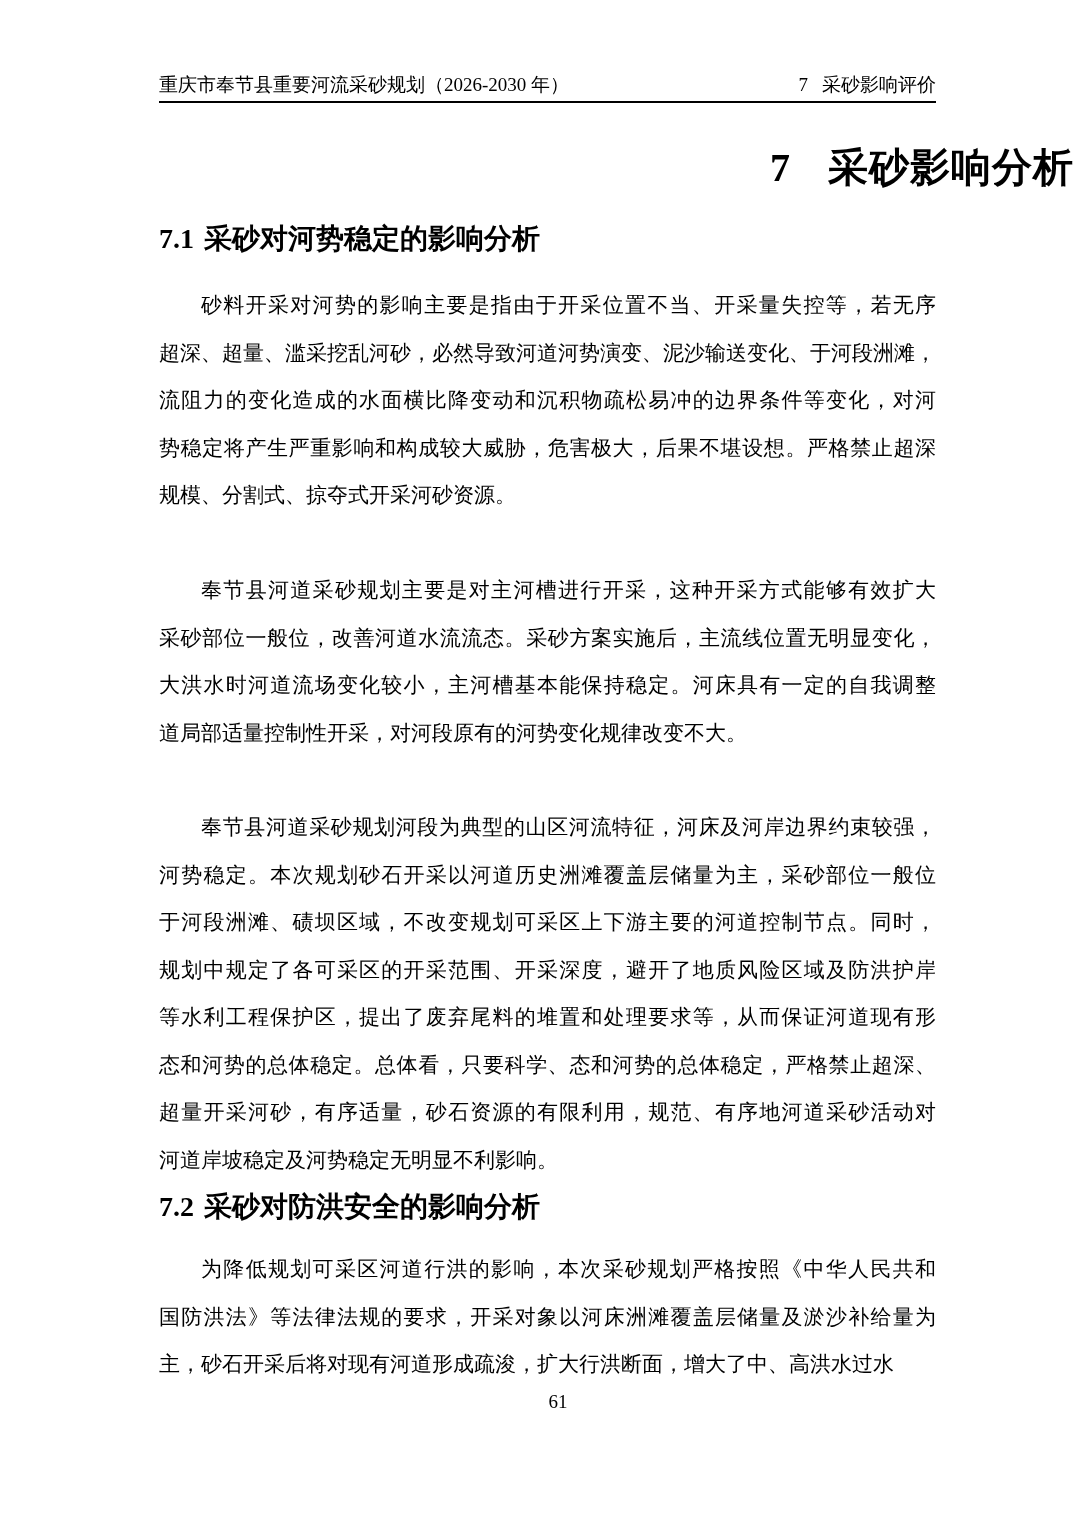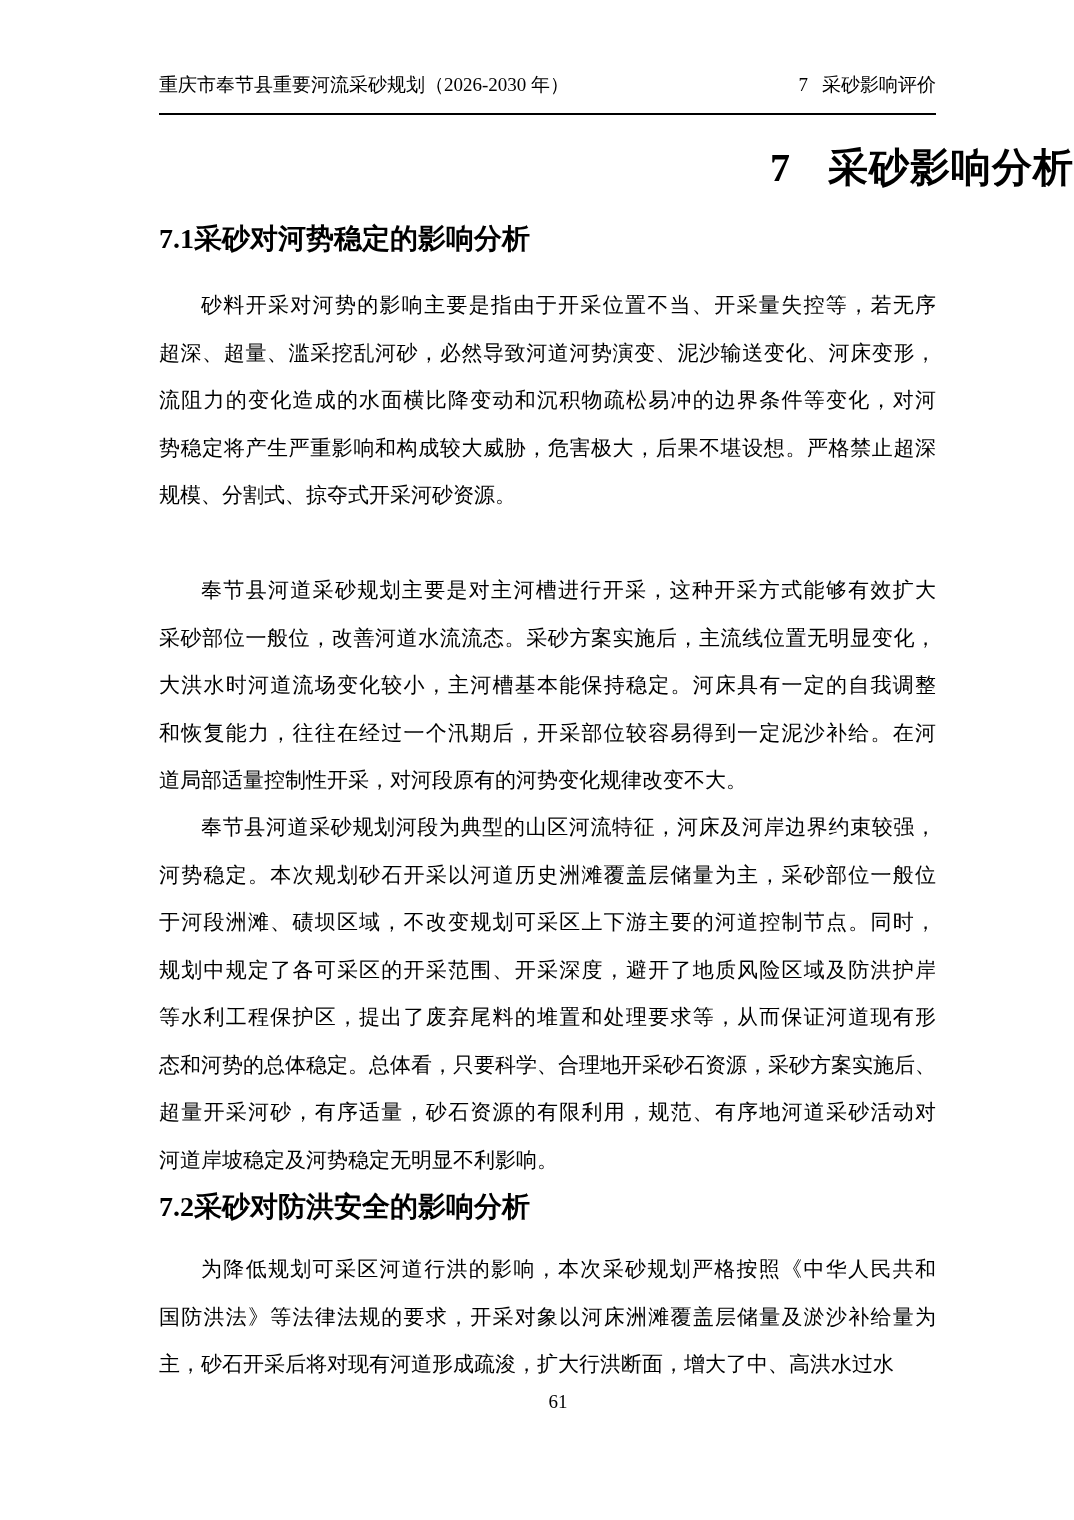--- a/index.html
+++ b/index.html
@@ -8,41 +8,41 @@
     width:1074px; height:1520px; position:relative; overflow:hidden;
     font-family:"Liberation Serif", serif; color:#000;
   }
   .page {
     position:absolute; left:0; top:0; width:1074px; height:1520px; background:#ffffff;
   }
   
   .header {
     position:absolute; top:74px; left:159px; width:777px;
     display:flex; justify-content:space-between; align-items:flex-end;
-    border-bottom:2px solid #000; padding-bottom:17px;
+    border-bottom:2px solid #000; padding-bottom:5px;
     font-size:19px; line-height:22px; white-space:nowrap;
   }
   .header .hdr-num { margin-right:14px; }
   
   .doc-title {
     position:absolute; top:142px; left:0; width:1074px; text-align:right;
     font-size:40px; line-height:50px; font-weight:bold;
     font-family:"Liberation Sans", sans-serif; letter-spacing:1px;
   }
   .doc-title .title-num {
     font-family:"Liberation Serif", serif; margin-right:38px; letter-spacing:0;
   }
   
   .section-heading {
     position:absolute; left:159px; width:800px;
     font-size:28px; line-height:36px; font-weight:600;
     font-family:"Liberation Sans", sans-serif; white-space:nowrap;
   }
   .section-heading .sec-num {
-    font-family:"Liberation Serif", serif; font-weight:600; margin-right:0;text-align:center;
+    font-family:"Liberation Serif", serif; font-weight:600; margin-right:10px;text-align:center;
   }
   
   .para {
     position:absolute; left:159px; width:777px;
     font-size:21px; line-height:47.5px;
   }
   .para .line { text-align:justify; text-align-last:justify; }
   .para .line.first { text-indent:2em; }
   .para .line.last { text-align-last:left; }
   
@@ -64,39 +64,38 @@
   <div class="doc-title">
     <span class="title-num">7</span><span>采砂影响分析</span>
   </div>
 
   <div class="section-heading" style="top:221px">
     <span class="sec-num">7.1</span><span>采砂对河势稳定的影响分析</span>
   </div>
 
   <div class="para" style="top:282px">
       <div class="line first">砂料开采对河势的影响主要是指由于开采位置不当、开采量失控等，若无序</div>
-      <div class="line">超深、超量、滥采挖乱河砂，必然导致河道河势演变、泥沙输送变化、河床变形，</div>
+      <div class="line">超深、超量、滥采挖乱河砂，必然导致河道河势演变、泥沙输送变化、于河段洲滩，</div>
       <div class="line">流阻力的变化造成的水面横比降变动和沉积物疏松易冲的边界条件等变化，对河</div>
       <div class="line">势稳定将产生严重影响和构成较大威胁，危害极大，后果不堪设想。严格禁止超深</div>
       <div class="line last">规模、分割式、掠夺式开采河砂资源。</div>
     </div>
   <div class="para" style="top:567px">
       <div class="line first">奉节县河道采砂规划主要是对主河槽进行开采，这种开采方式能够有效扩大</div>
       <div class="line">采砂部位一般位，改善河道水流流态。采砂方案实施后，主流线位置无明显变化，</div>
       <div class="line">大洪水时河道流场变化较小，主河槽基本能保持稳定。河床具有一定的自我调整</div>
-      <div class="line">和恢复能力，往往在经过一个汛期后，开采部位较容易得到一定泥沙补给。在河</div>
       <div class="line last">道局部适量控制性开采，对河段原有的河势变化规律改变不大。</div>
     </div>
   <div class="para" style="top:804px">
       <div class="line first">奉节县河道采砂规划河段为典型的山区河流特征，河床及河岸边界约束较强，</div>
       <div class="line">河势稳定。本次规划砂石开采以河道历史洲滩覆盖层储量为主，采砂部位一般位</div>
       <div class="line">于河段洲滩、碛坝区域，不改变规划可采区上下游主要的河道控制节点。同时，</div>
       <div class="line">规划中规定了各可采区的开采范围、开采深度，避开了地质风险区域及防洪护岸</div>
       <div class="line">等水利工程保护区，提出了废弃尾料的堆置和处理要求等，从而保证河道现有形</div>
-      <div class="line">态和河势的总体稳定。总体看，只要科学、合理地开采砂石资源，采砂方案实施后、</div>
+      <div class="line">态和河势的总体稳定。总体看，只要科学、态和河势的总体稳定，严格禁止超深、</div>
       <div class="line">超量开采河砂，有序适量，砂石资源的有限利用，规范、有序地河道采砂活动对</div>
       <div class="line last">河道岸坡稳定及河势稳定无明显不利影响。</div>
     </div>
 
   <div class="section-heading" style="top:1189px">
     <span class="sec-num">7.2</span><span>采砂对防洪安全的影响分析</span>
   </div>
 
   <div class="para" style="top:1246px">
       <div class="line first">为降低规划可采区河道行洪的影响，本次采砂规划严格按照《中华人民共和</div>

